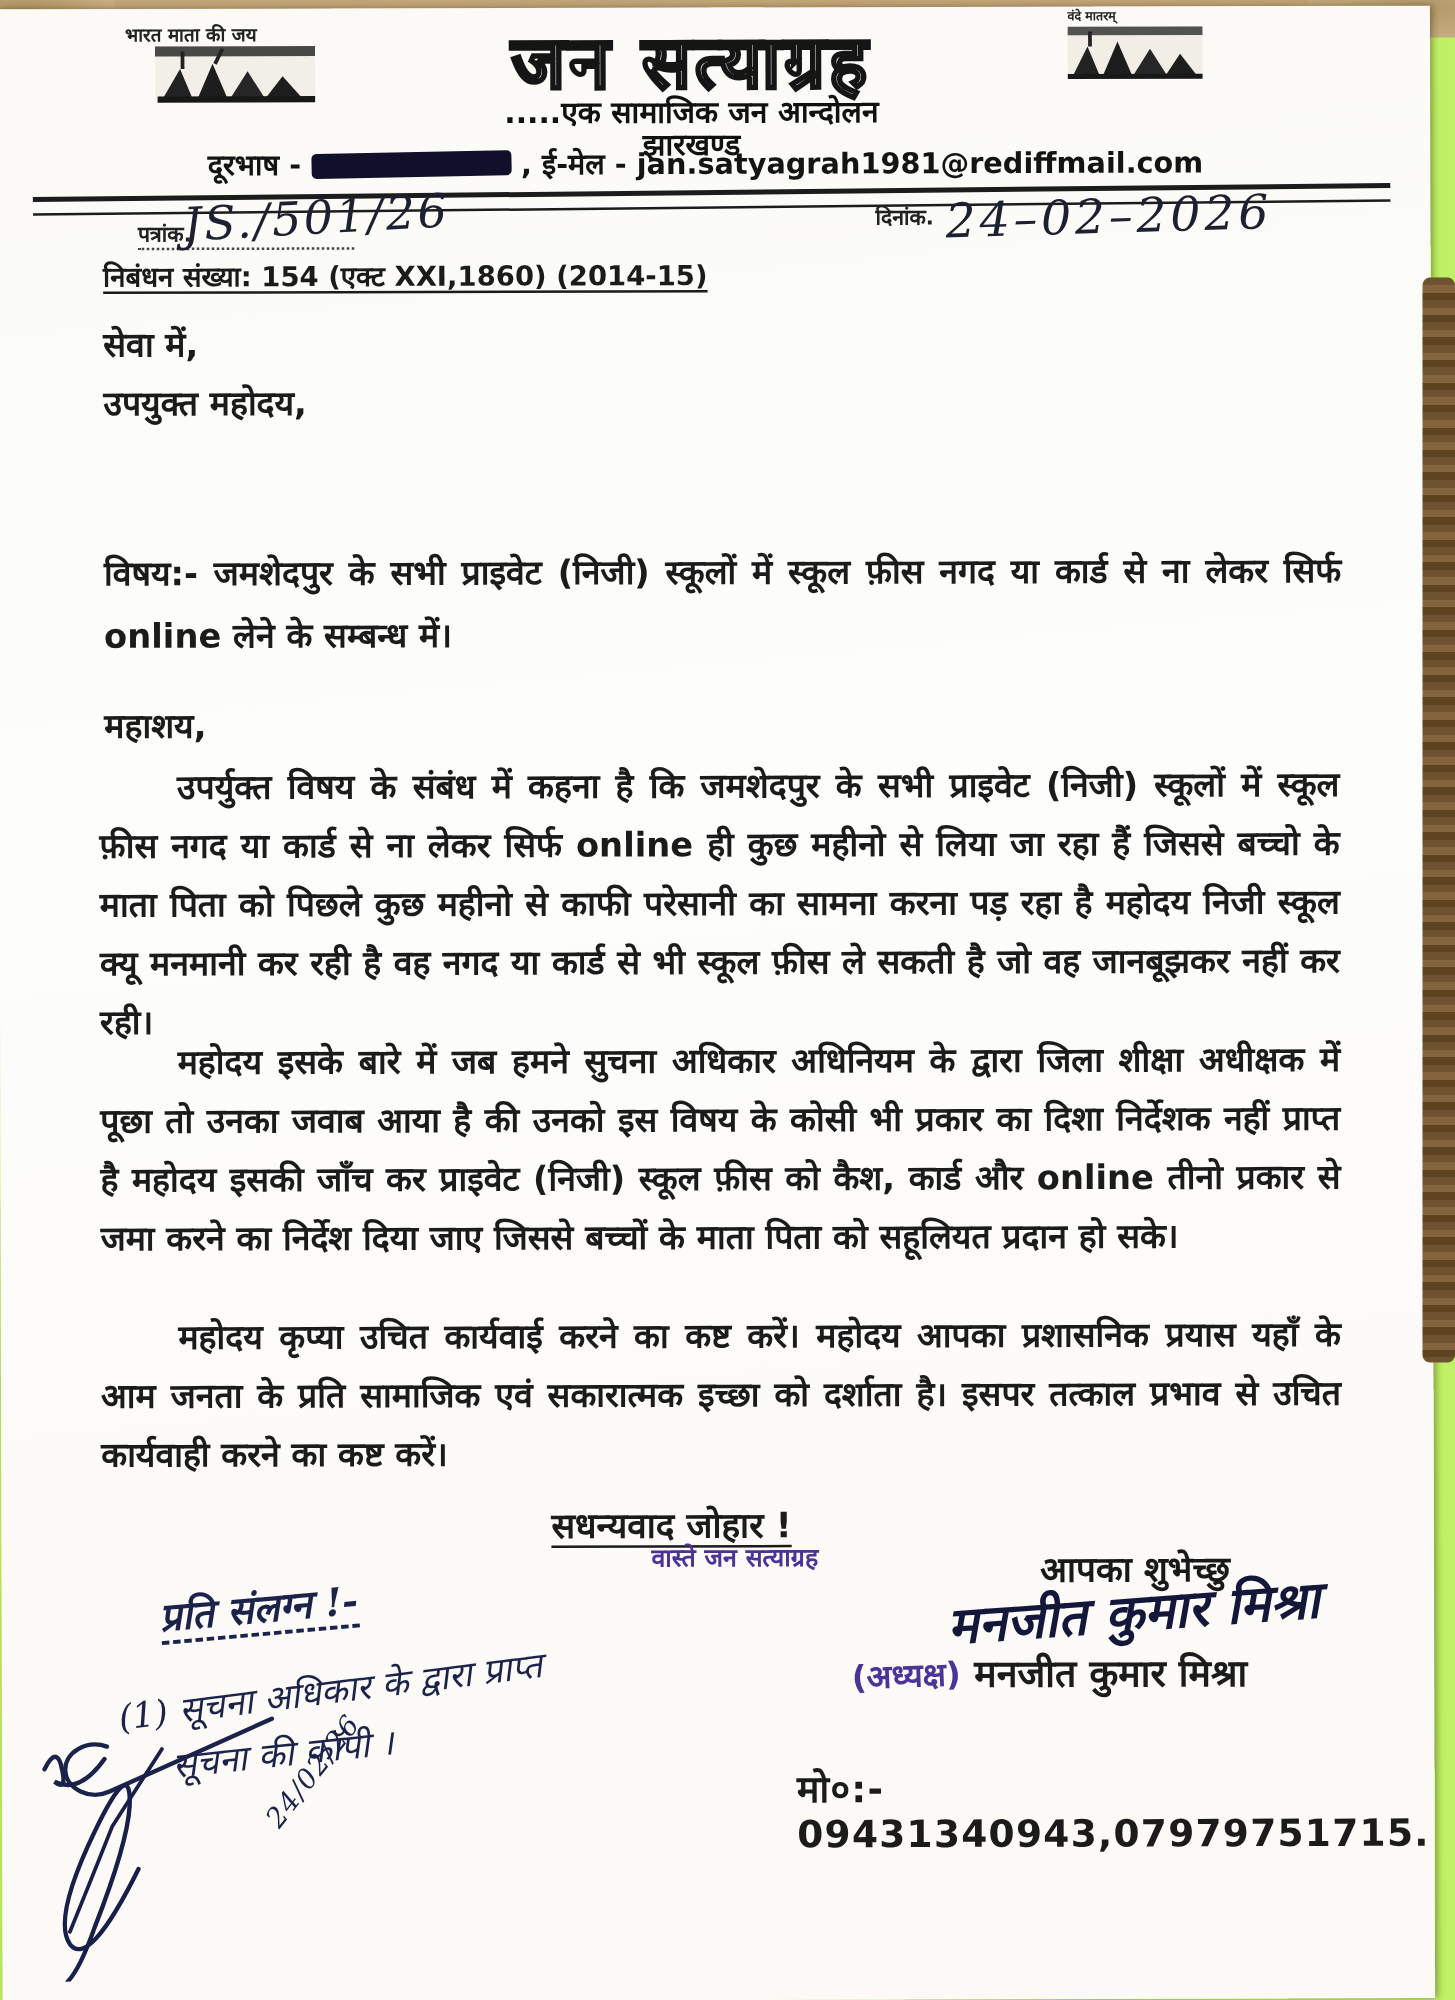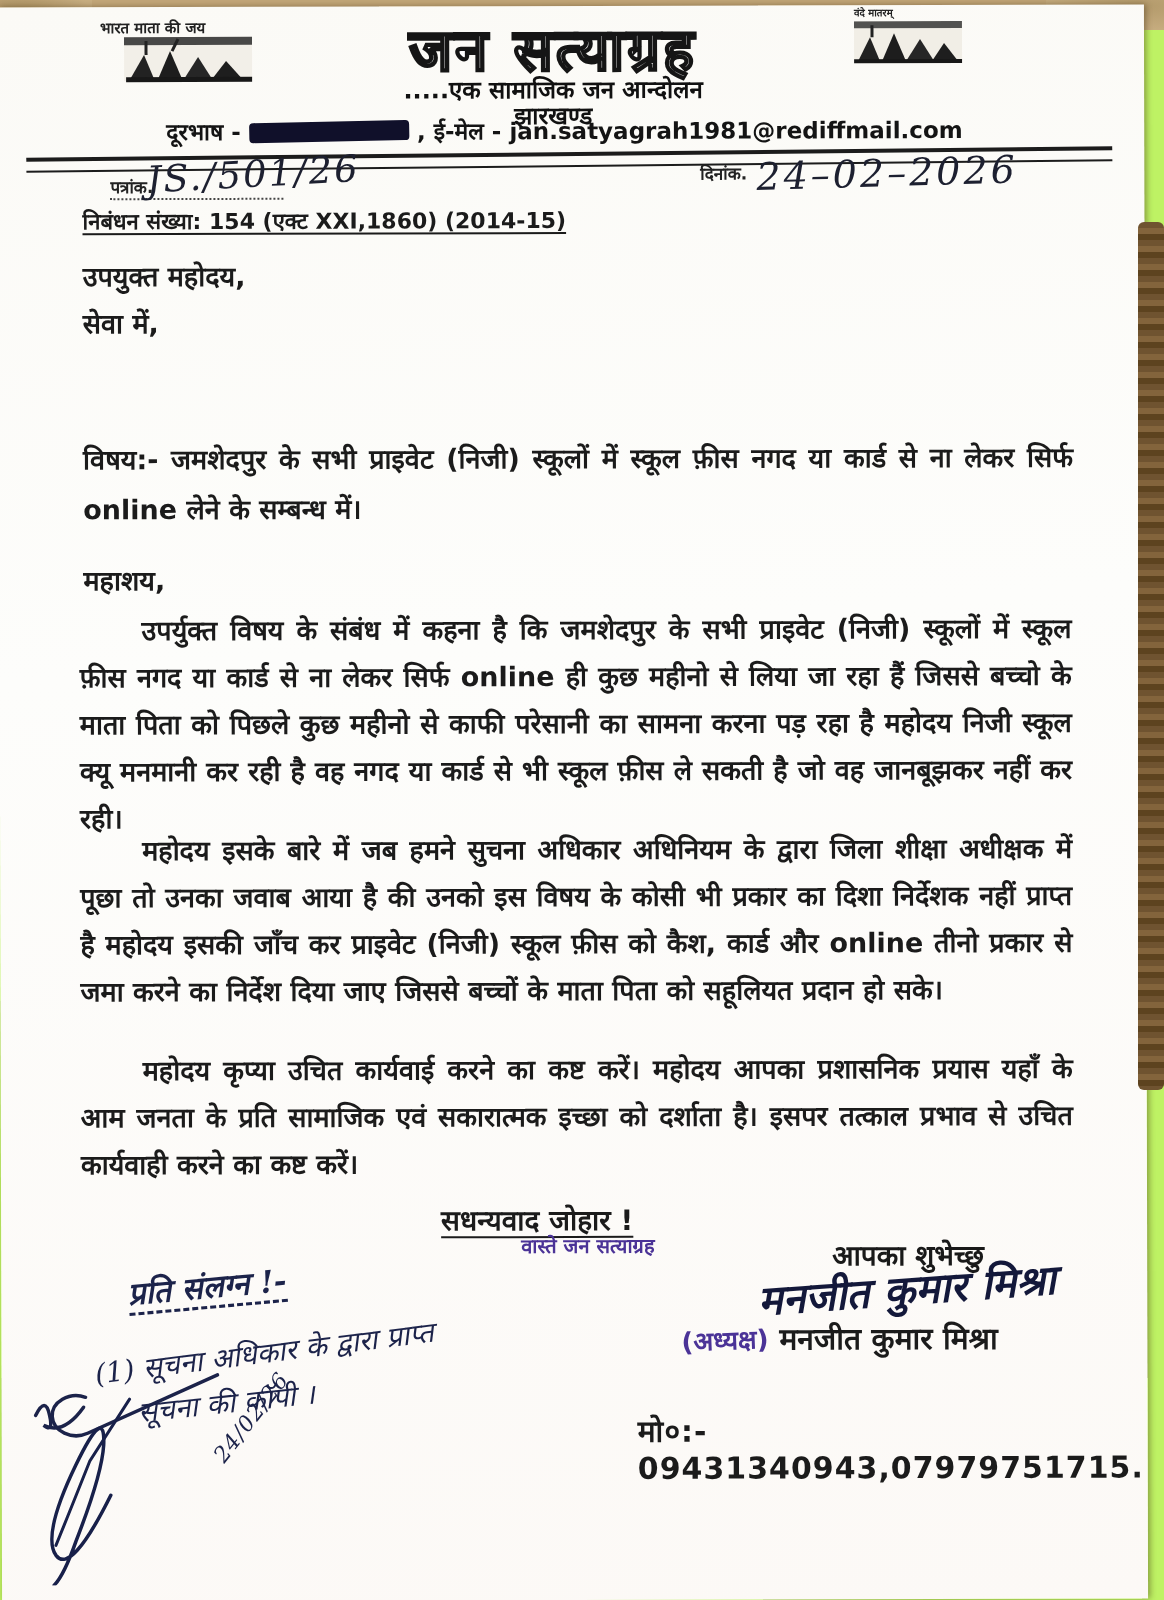--- a/index.html
+++ b/index.html
@@ -125,22 +125,22 @@
     <div class="rule"></div>
 
     <div class="small-label dev" style="left:112px;top:168px;border-bottom:2px dotted #444;padding-right:130px;">पत्रांक.</div>
     <div class="ref-value hand">JS./501/26</div>
     <div class="small-label dev" style="left:702px;top:156px;text-align:center;">दिनांक.</div>
     <div class="date-value hand">24–02–2026</div>
 
     <div class="registration dev">निबंधन संख्या: 154 (एक्ट XXI,1860) (2014-15)</div>
 
     <div class="recipient dev">
+      <div>सेवा में,</div>
       <div>उपयुक्त महोदय,</div>
-      <div>सेवा में,</div>
     </div>
 
     <div class="subject dev">विषय:- जमशेदपुर के सभी प्राइवेट (निजी) स्कूलों में स्कूल फ़ीस नगद या कार्ड से ना लेकर सिर्फ online लेने के सम्बन्ध में।</div>
 
     <div class="salutation dev">महाशय,</div>
 
     <div class="para p1 dev">उपर्युक्त विषय के संबंध में कहना है कि जमशेदपुर के सभी प्राइवेट (निजी) स्कूलों में स्कूल फ़ीस नगद या कार्ड से ना लेकर सिर्फ online ही कुछ महीनो से लिया जा रहा हैं जिससे बच्चो के माता पिता को पिछले कुछ महीनो से काफी परेसानी का सामना करना पड़ रहा है महोदय निजी स्कूल क्यू मनमानी कर रही है वह नगद या कार्ड से भी स्कूल फ़ीस ले सकती है जो वह जानबूझकर नहीं कर रही।</div>
     <div class="para p2 dev">महोदय इसके बारे में जब हमने सुचना अधिकार अधिनियम के द्वारा जिला शीक्षा अधीक्षक में पूछा तो उनका जवाब आया है की उनको इस विषय के कोसी भी प्रकार का दिशा निर्देशक नहीं प्राप्त है महोदय इसकी जाँच कर प्राइवेट (निजी) स्कूल फ़ीस को कैश, कार्ड और online तीनो प्रकार से जमा करने का निर्देश दिया जाए जिससे बच्चों के माता पिता को सहूलियत प्रदान हो सके।</div>
     <div class="para p3 dev">महोदय कृप्या उचित कार्यवाई करने का कष्ट करें। महोदय आपका प्रशासनिक प्रयास यहाँ के आम जनता के प्रति सामाजिक एवं सकारात्मक इच्छा को दर्शाता है। इसपर तत्काल प्रभाव से उचित कार्यवाही करने का कष्ट करें।</div>
 

